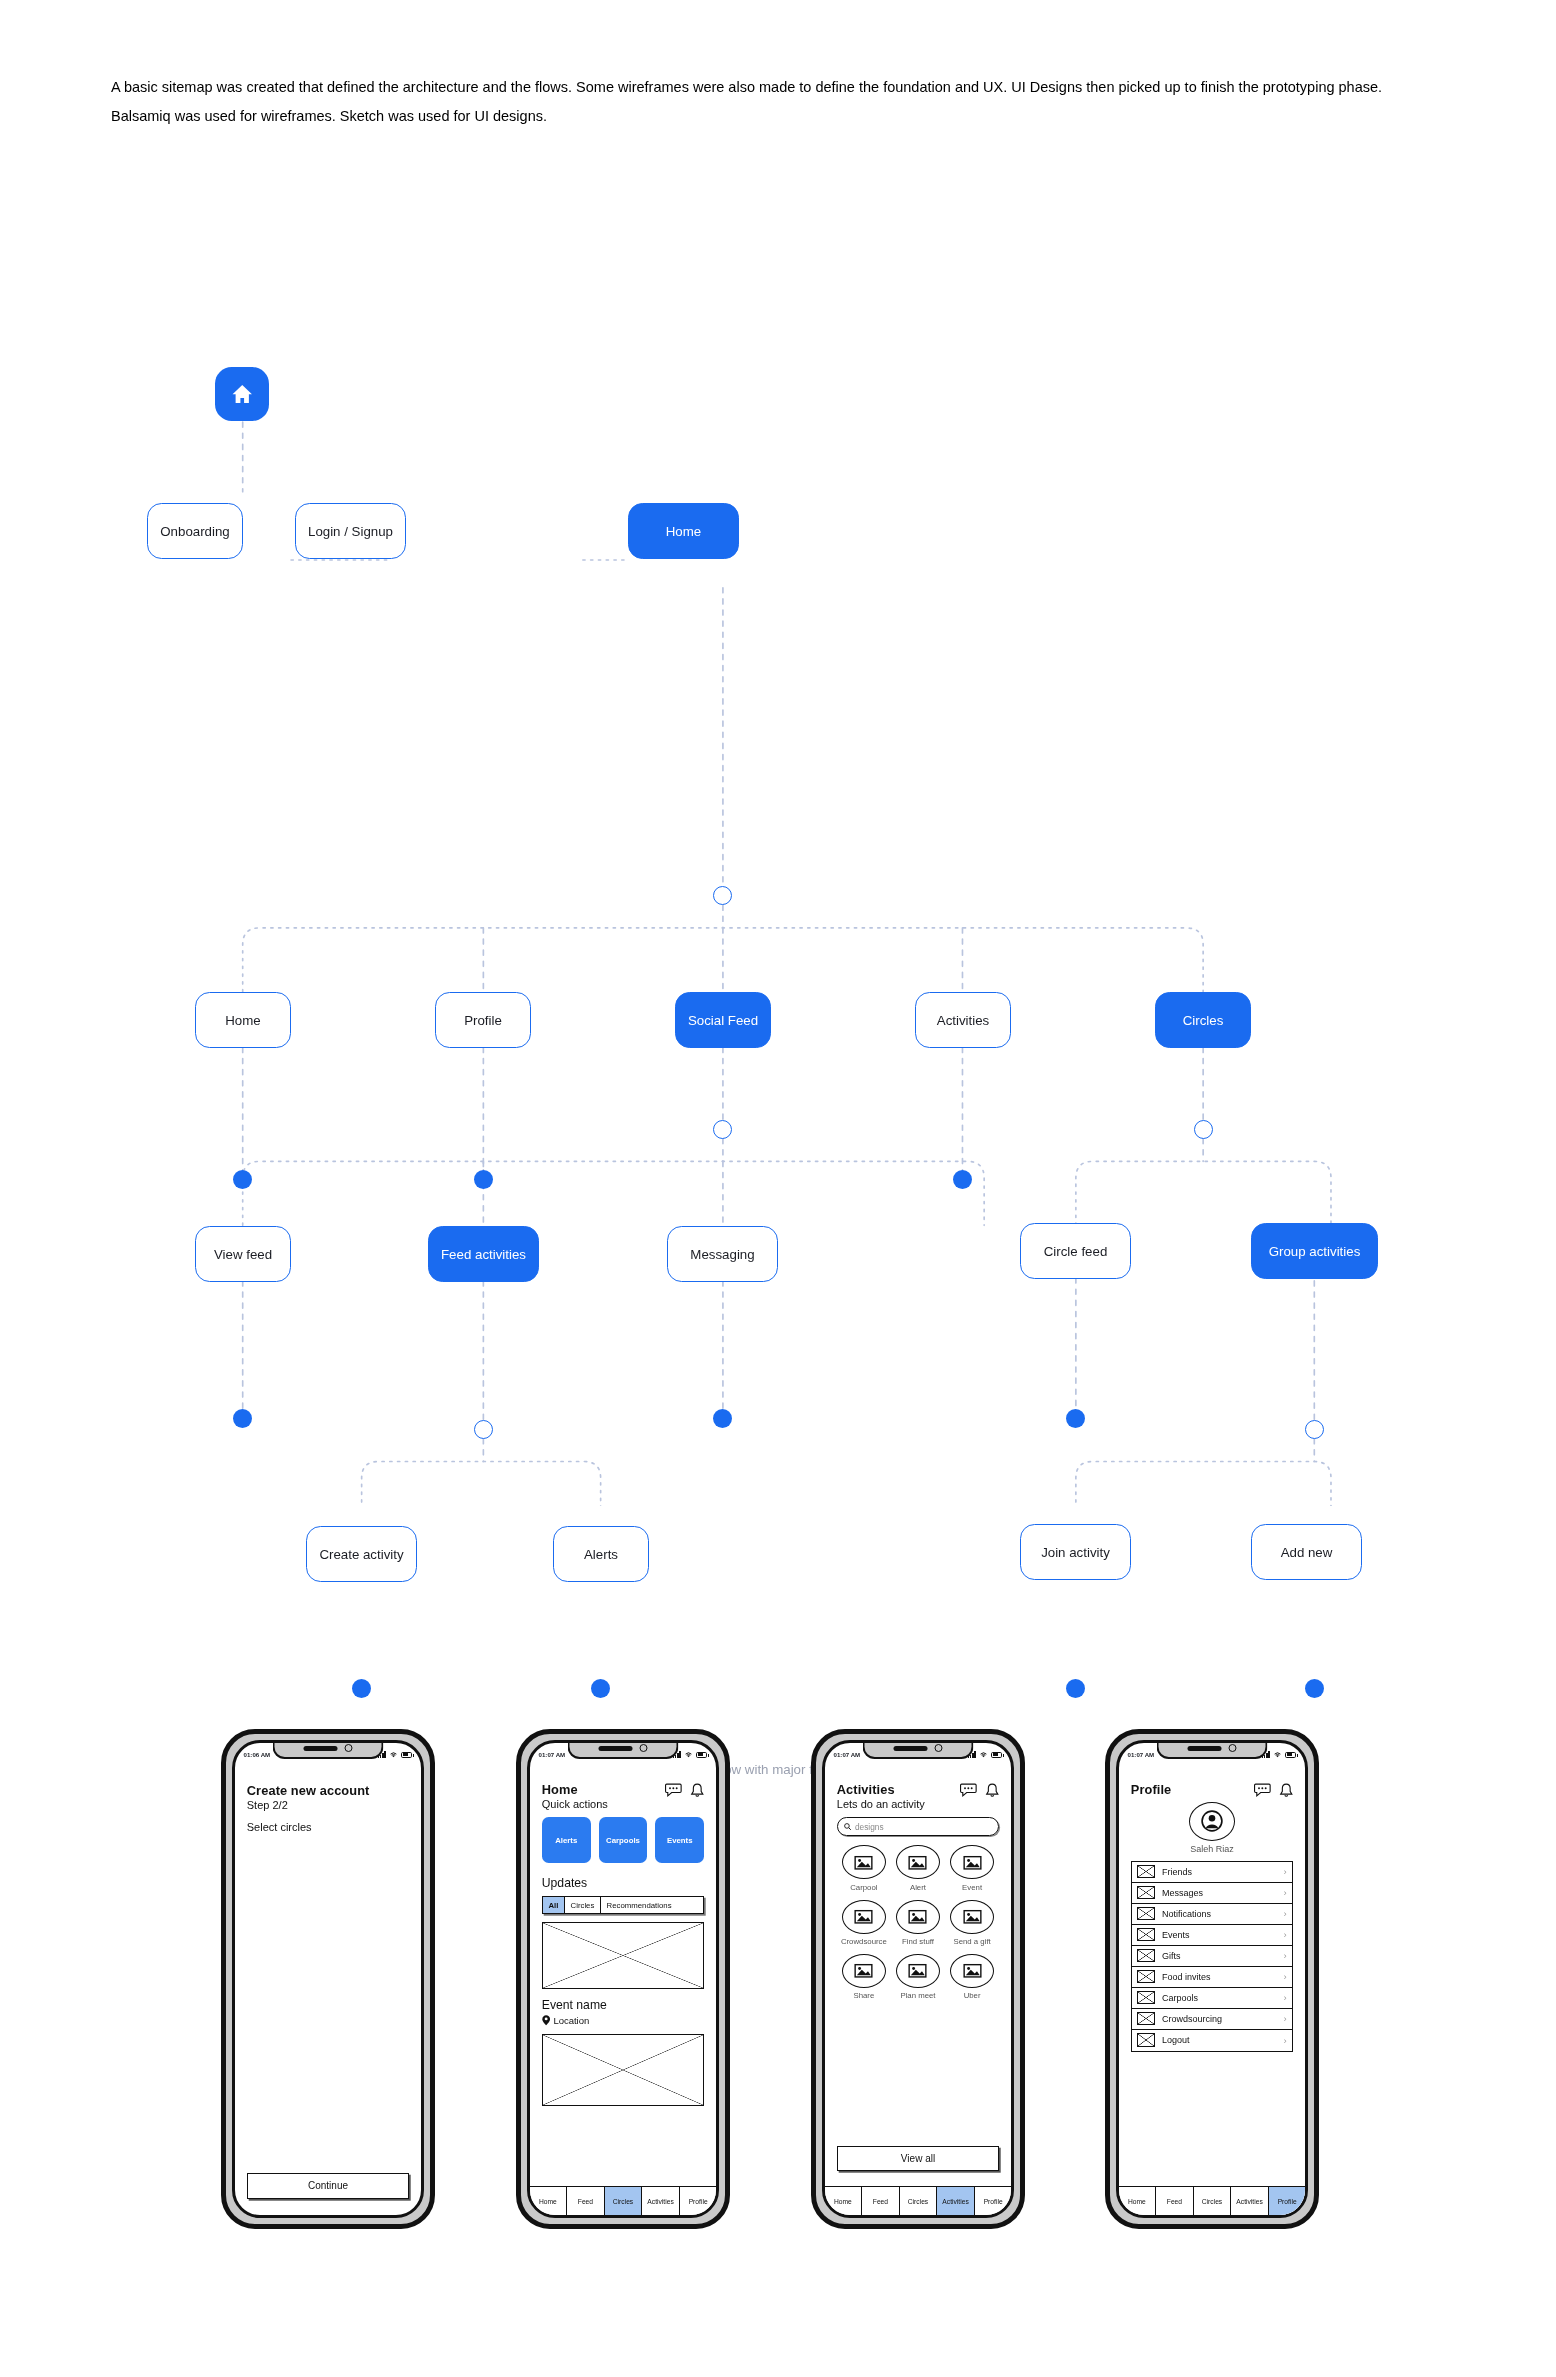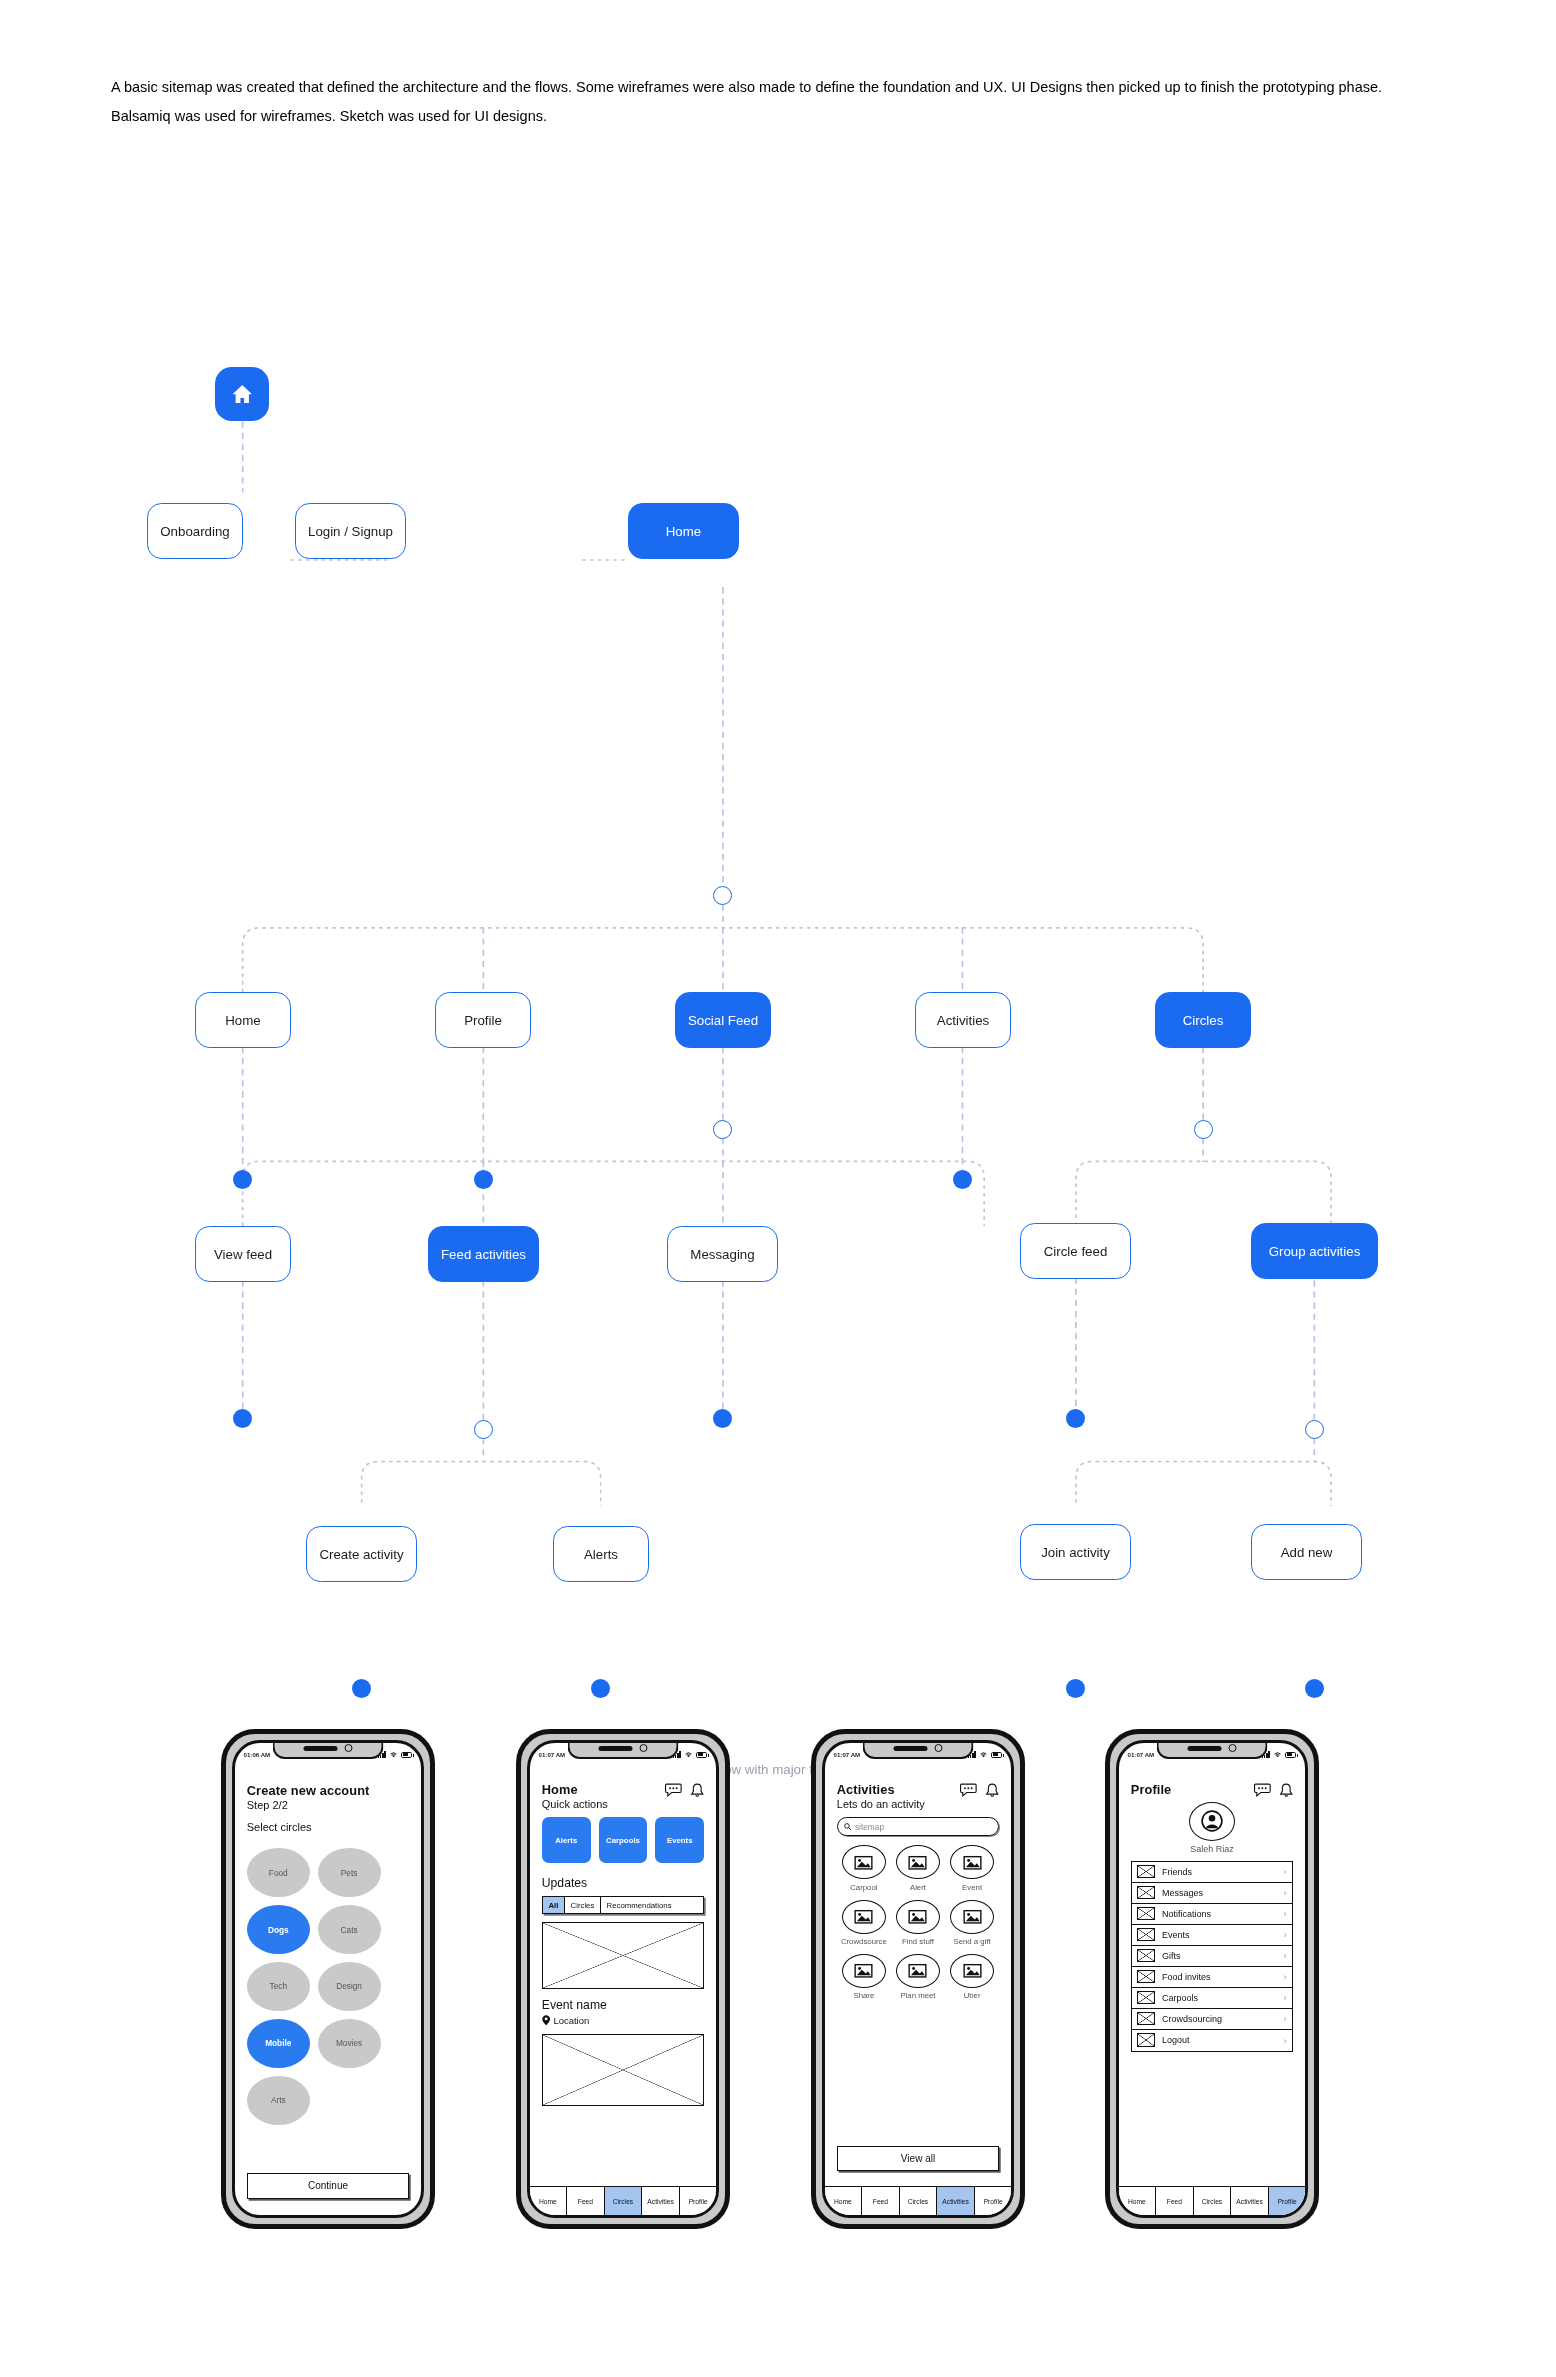--- a/index.html
+++ b/index.html
@@ -372,31 +372,20 @@
           </svg>
           <span class="batt">
               <i></i>
             </span>
         </span>
       </div>
       <div class="screen">
         <div class="scr-title" style="margin-top:15.6px;">Create new account</div>
         <div class="scr-sub">Step 2/2</div>
         <div class="scr-sub" style="margin-top:10px;">Select circles</div>
-        <div class="chips">
-          <div class="chip">Food</div>
-          <div class="chip">Pets</div>
-          <div class="chip sel">Dogs</div>
-          <div class="chip">Cats</div>
-          <div class="chip">Tech</div>
-          <div class="chip">Design</div>
-          <div class="chip sel">Mobile</div>
-          <div class="chip">Movies</div>
-          <div class="chip">Arts</div>
-        </div>
         <div class="btn-outline">Continue</div>
       </div>
     </div>
   </div>
 
   <div class="phone" style="left:516px; top:11px;">
     <div class="phone-inner">
       <div class="notch">
         <span class="speaker"></span>
         <span class="cam"></span>
@@ -513,21 +502,21 @@
               <path d="M13 2 C8.5 2 6 5 6 9.5 V15 L3 20 H23 L20 15 V9.5 C20 5 17.5 2 13 2 Z" fill="none" stroke="#111" stroke-width="2"></path>
               <path d="M10.5 22 A2.6 2.6 0 0 0 15.5 22" fill="none" stroke="#111" stroke-width="2"></path>
             </svg>
           </div>
         </div>
         <div class="searchbar">
           <svg width="7.2" height="7.2" viewBox="0 0 13 13">
             <circle cx="5.3" cy="5.3" r="4.2" fill="none" stroke="#111" stroke-width="1.6"></circle>
             <path d="M8.6 8.6 L12.3 12.3" stroke="#111" stroke-width="1.8"></path>
           </svg>
-          <span>sitemap</span>
+          <span>designs</span>
         </div>
         <div class="act-grid">
           <div class="act-cell">
             <div class="act-oval">
                 <svg width="19" height="15.6" viewBox="0 0 34 28">
                   <rect x="2" y="3" width="30" height="22" fill="none" stroke="#111" stroke-width="2.5"></rect>
                   <circle cx="10" cy="10" r="2.6" fill="#111"></circle>
                   <path d="M5 22 L14 12 L21 19 L25 15 L30 22 Z" fill="#111"></path>
                 </svg>
               </div>

